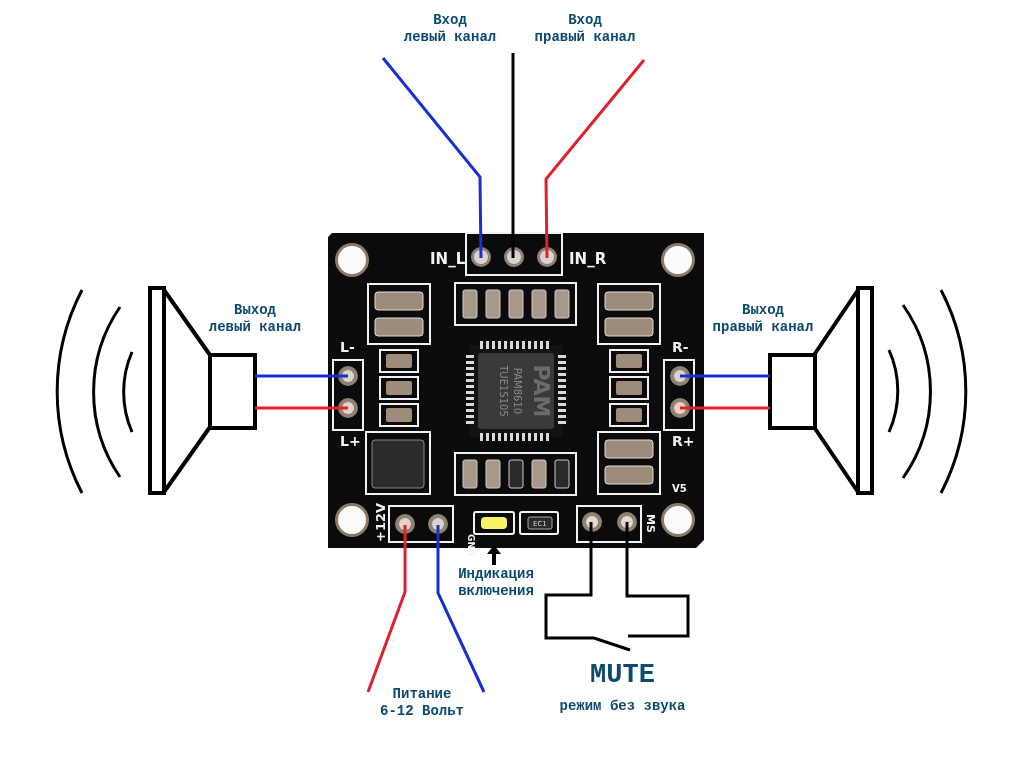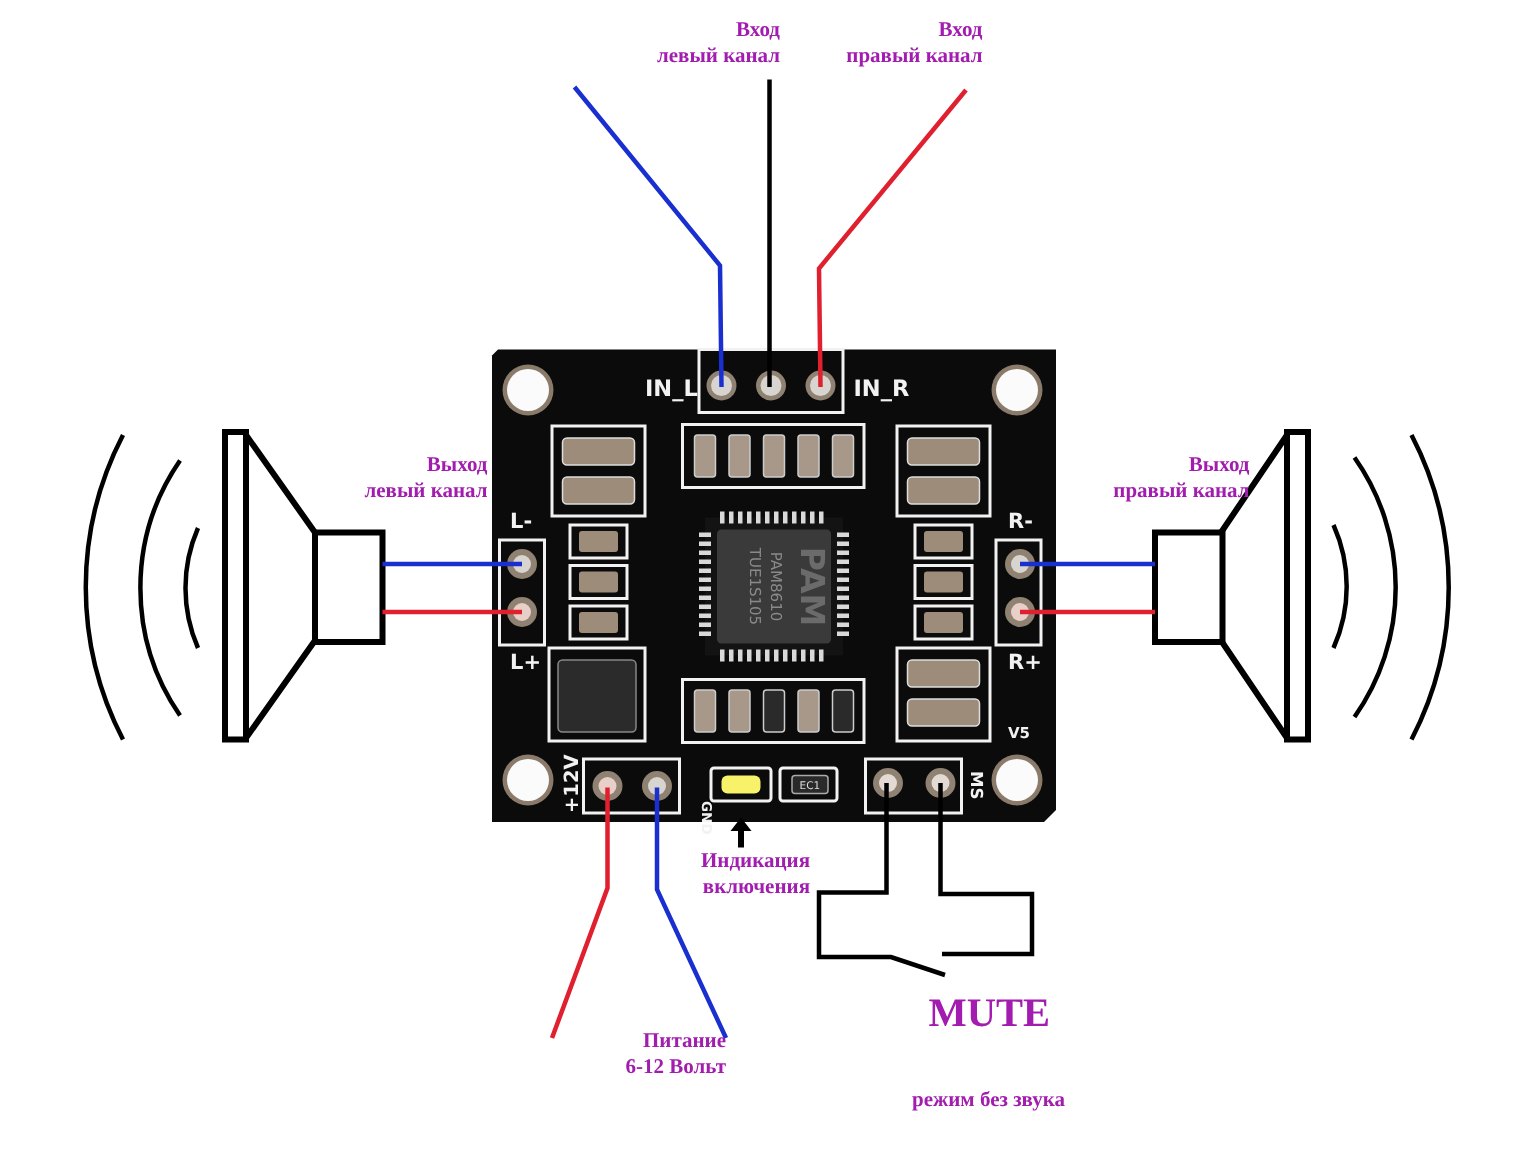--- a/index.html
+++ b/index.html
@@ -1,20 +1,20 @@
 <!DOCTYPE html>
 <html><head>
 <meta charset="utf-8">
 <style>
   html, body { margin:0; padding:0; background:#ffffff; }
   body { width:1024px; height:768px; position:relative; overflow:hidden;
          font-family:"DejaVu Sans", sans-serif; }
   svg { position:absolute; left:0; top:0; }
-  .lbl { position:absolute; text-align:right; font-weight:bold; color:#a21caf;
-         font-family:Liberation Serif, serif; font-size:14px; line-height:17px; }
+  .lbl { position:absolute; text-align:center; font-weight:bold; color:#0c4a6e;
+         font-family:Liberation Mono, monospace; font-size:14px; line-height:17px; }
   .lbl span { display:block; }
   .mute-title { font-size:27px; line-height:26px; font-weight:bold; }
   .silk { font-family:"DejaVu Sans", sans-serif; font-weight:bold; fill:#f2f2f2; }
 </style>
 </head>
 <body>
 
 <svg width="1024" height="768" viewBox="0 0 1024 768">
 
   <g fill="none" stroke="#000" stroke-width="4">
@@ -241,22 +241,22 @@
   <span>правый канал</span>
 </div>
 <div class="lbl" style="left:185px;top:302px;width:140px;">
   <span>Выход</span>
   <span>левый канал</span>
 </div>
 <div class="lbl" style="left:693px;top:302px;width:140px;">
   <span>Выход</span>
   <span>правый канал</span>
 </div>
-<div class="lbl" style="left:424px;top:566px;width:116px;">
+<div class="lbl" style="left:438px;top:566px;width:116px;">
   <span>Индикация</span>
   <span>включения</span>
 </div>
 <div class="lbl" style="left:360px;top:686px;width:124px;">
   <span>Питание</span>
   <span>6-12 Вольт</span>
 </div>
 <div class="lbl mute-title" style="left:545px;top:662px;width:155px;">MUTE</div>
-<div class="lbl" style="left:535px;top:698px;width:175px;margin-top:27px;">режим без звука</div>
+<div class="lbl" style="left:535px;top:698px;width:175px;">режим без звука</div>
 
 </body></html>

